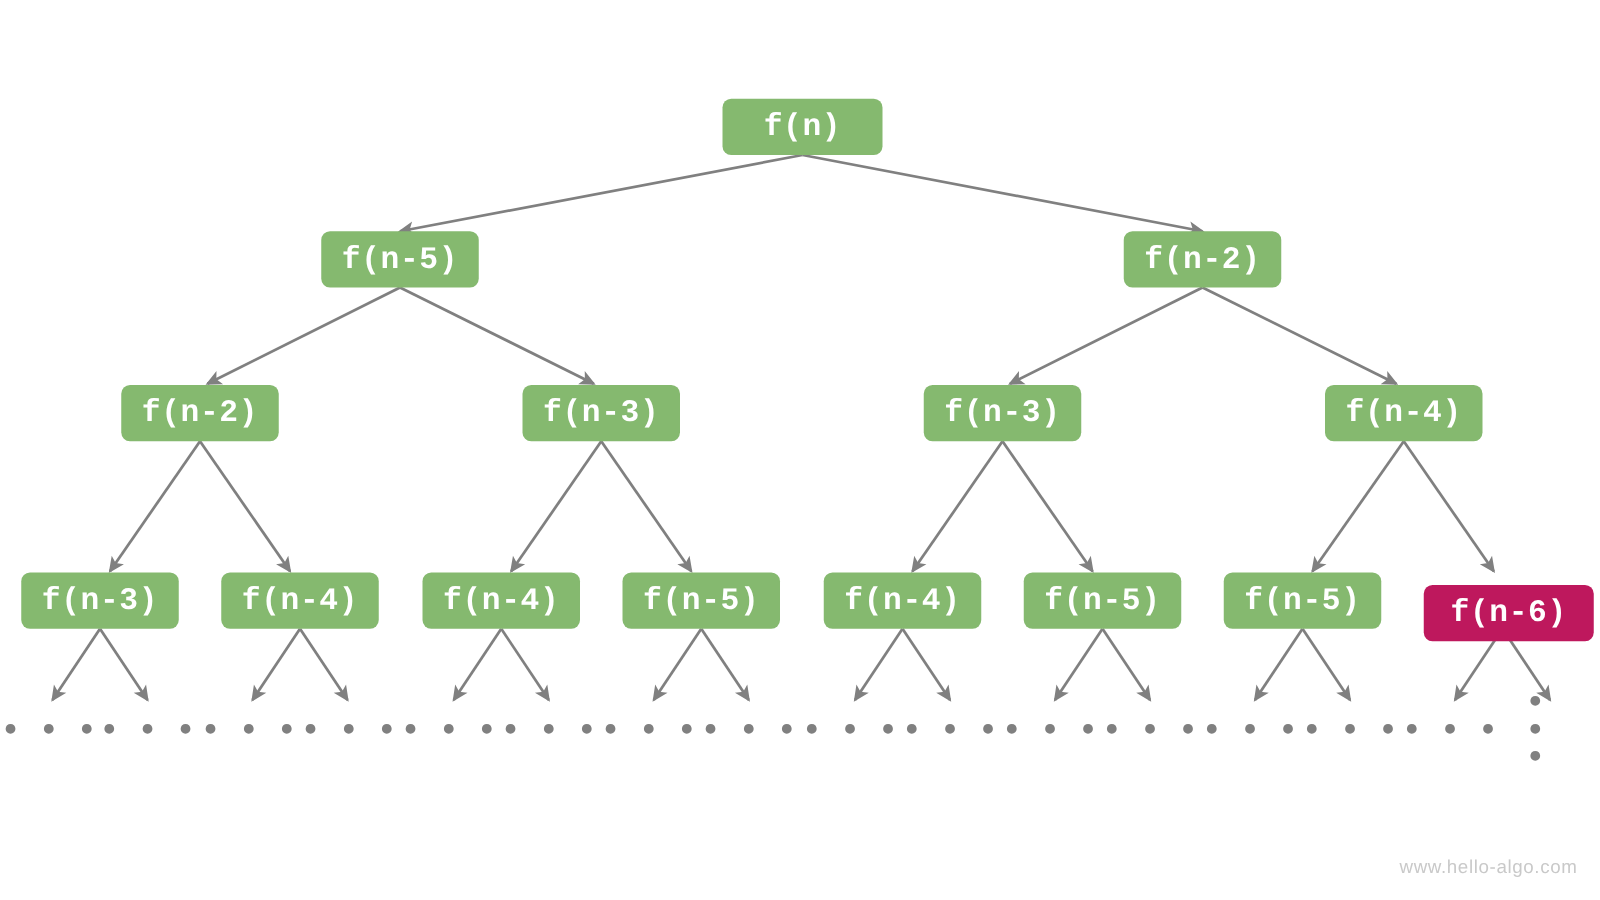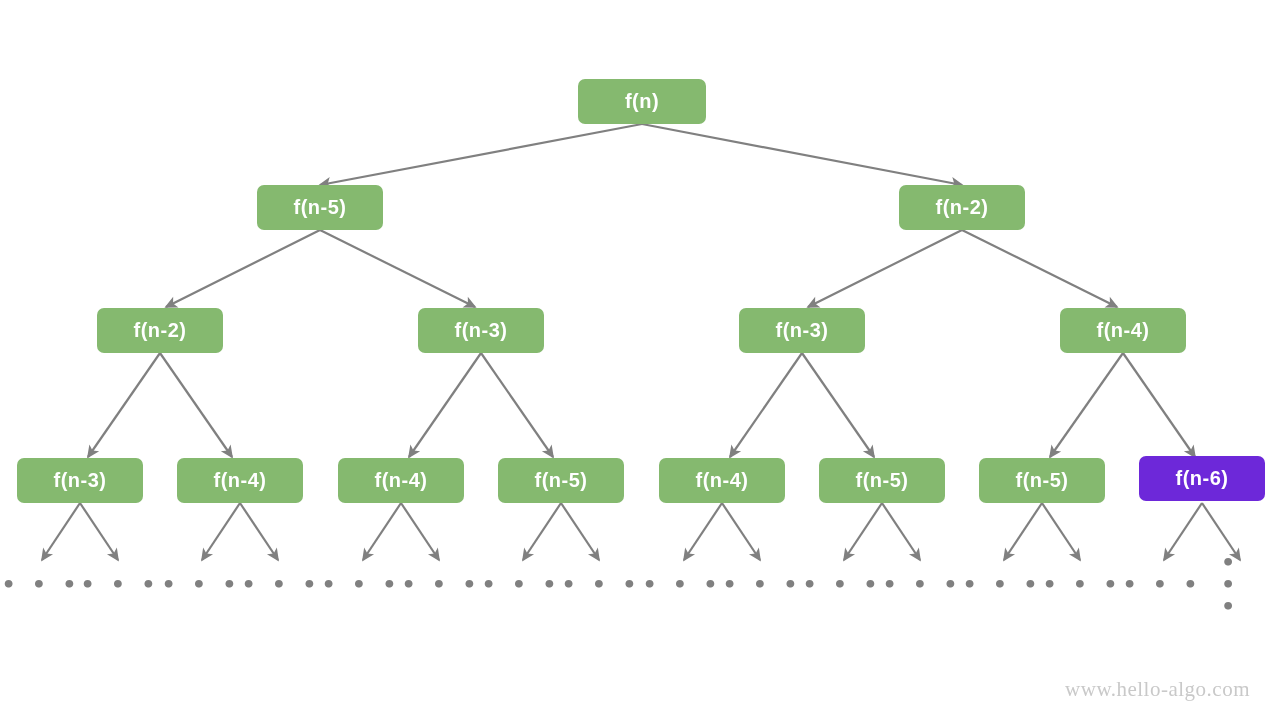--- a/index.html
+++ b/index.html
@@ -28,22 +28,22 @@
     width: 1280px;
     height: 720px;
     pointer-events: none;
   }
   .node {
     position: absolute;
     box-sizing: border-box;
     background: #85b96f;
     border-radius: 7px;
     color: #ffffff;
-    font-family: Liberation Sans, sans-serif;
-    font-size: 20px;
+    font-family: Liberation Mono, monospace;
+    font-size: 25px;
     font-weight: 700;
     letter-spacing: 0.5px;
     display: flex;
     align-items: center;
     justify-content: center;
     white-space: nowrap;
     user-select: none;
   }
   .ellipsis {
     position: absolute;
@@ -51,25 +51,25 @@
     font-family: "DejaVu Sans Mono", "Liberation Mono", monospace;
     font-size: 22px;
     font-weight: 700;
     line-height: 1;
     letter-spacing: 2px;
     transform: translate(-50%, -50%);
     user-select: none;
   }
   .watermark {
     position: absolute;
-    right: 30px;
+    right: 18px;
     bottom: 18px;
     color: #c9c9c9;
-    font-family: Liberation Serif, serif;
-    font-size: 21px;
+    font-family: Liberation Sans, sans-serif;
+    font-size: 15px;
     letter-spacing: 0.5px;
     user-select: none;
   }
 </style>
 </head>
 <body>
 
 <div id="canvas">
 
   <svg class="edge-layer" id="edge-layer" viewBox="0 0 1280 720" width="1280" height="720" xmlns="http://www.w3.org/2000/svg">
@@ -120,21 +120,21 @@
       <div class="node" style="left: 418px; top: 307.5px; width: 126px; height: 45px; background: rgb(133, 185, 111); color: rgb(255, 255, 255);">f(n-3)</div>
       <div class="node" style="left: 739px; top: 307.5px; width: 126px; height: 45px; background: rgb(133, 185, 111); color: rgb(255, 255, 255);">f(n-3)</div>
       <div class="node" style="left: 1060px; top: 307.5px; width: 126px; height: 45px; background: rgb(133, 185, 111); color: rgb(255, 255, 255);">f(n-4)</div>
       <div class="node" style="left: 17px; top: 457.5px; width: 126px; height: 45px; background: rgb(133, 185, 111); color: rgb(255, 255, 255);">f(n-3)</div>
       <div class="node" style="left: 177px; top: 457.5px; width: 126px; height: 45px; background: rgb(133, 185, 111); color: rgb(255, 255, 255);">f(n-4)</div>
       <div class="node" style="left: 338px; top: 457.5px; width: 126px; height: 45px; background: rgb(133, 185, 111); color: rgb(255, 255, 255);">f(n-4)</div>
       <div class="node" style="left: 498px; top: 457.5px; width: 126px; height: 45px; background: rgb(133, 185, 111); color: rgb(255, 255, 255);">f(n-5)</div>
       <div class="node" style="left: 659px; top: 457.5px; width: 126px; height: 45px; background: rgb(133, 185, 111); color: rgb(255, 255, 255);">f(n-4)</div>
       <div class="node" style="left: 819px; top: 457.5px; width: 126px; height: 45px; background: rgb(133, 185, 111); color: rgb(255, 255, 255);">f(n-5)</div>
       <div class="node" style="left: 979px; top: 457.5px; width: 126px; height: 45px; background: rgb(133, 185, 111); color: rgb(255, 255, 255);">f(n-5)</div>
-      <div class="node" style="left: 1139px; top: 456px; width: 126px; height: 45px; background: #6d28d9; color: rgb(255, 255, 255);">f(n-6)</div>
+      <div class="node" style="left: 1139px; top: 468px; width: 136px; height: 45px; background: #be185d; color: rgb(255, 255, 255);">f(n-6)</div>
     </div>
 
   <div id="ellipses-layer">
       <div class="ellipsis" style="left: 40px; top: 585px; color: rgb(128, 128, 128);">• • •</div>
       <div class="ellipsis" style="left: 119px; top: 585px; color: rgb(128, 128, 128);">• • •</div>
       <div class="ellipsis" style="left: 200px; top: 585px; color: rgb(128, 128, 128);">• • •</div>
       <div class="ellipsis" style="left: 280px; top: 585px; color: rgb(128, 128, 128);">• • •</div>
       <div class="ellipsis" style="left: 360px; top: 585px; color: rgb(128, 128, 128);">• • •</div>
       <div class="ellipsis" style="left: 440px; top: 585px; color: rgb(128, 128, 128);">• • •</div>
       <div class="ellipsis" style="left: 520px; top: 585px; color: rgb(128, 128, 128);">• • •</div>

